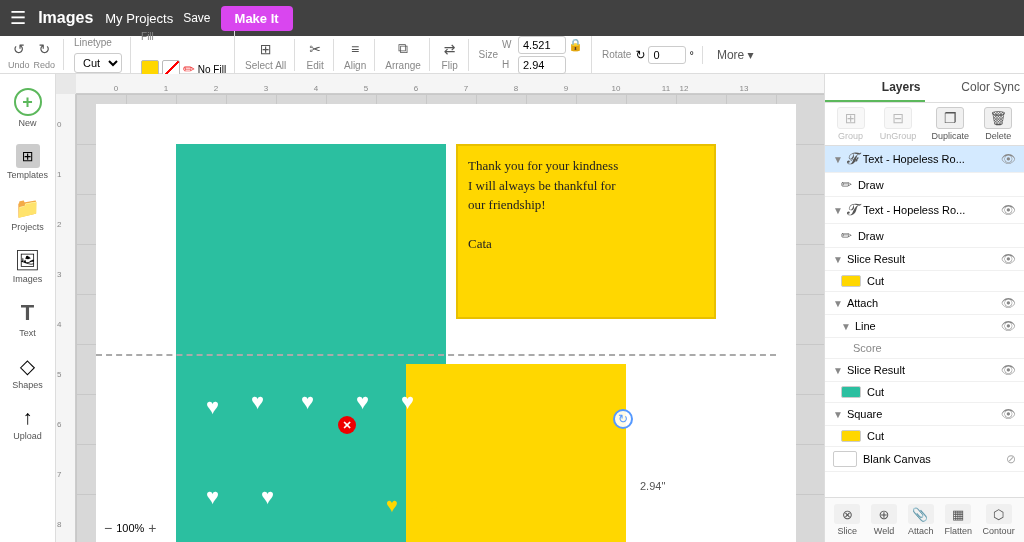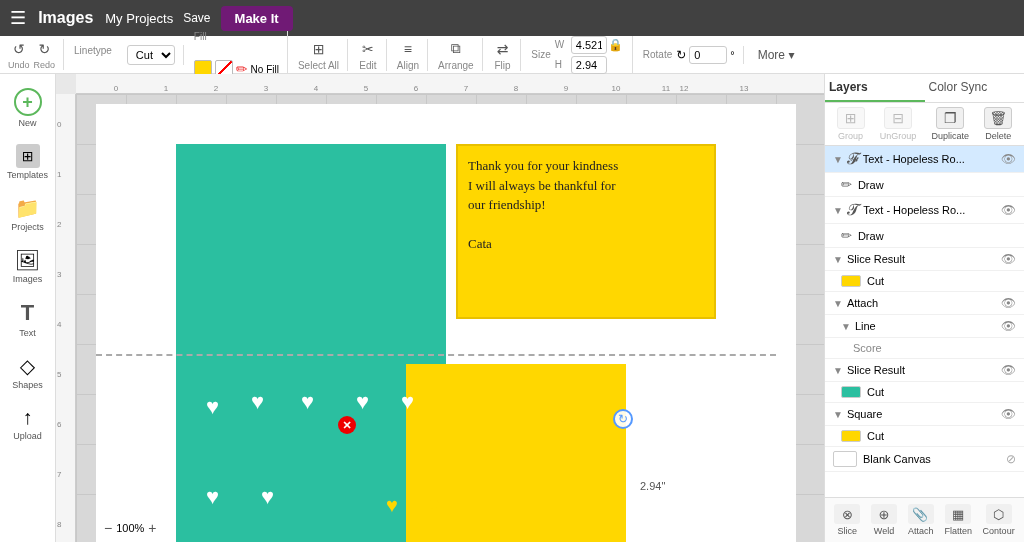--- a/index.html
+++ b/index.html
@@ -8,35 +8,35 @@
     
     #topbar {
       display: flex; align-items: center; background: #414141; height: 36px; padding: 0 10px; gap: 12px;
     }
     #topbar .menu-icon { color: #fff; font-size: 18px; cursor: pointer; }
     #topbar .app-title { color: #fff; font-size: 16px; font-weight: bold; }
     #topbar .doc-title { color: #fff; font-size: 14px; flex: 1; text-align: center; }
     #topbar .nav-right { display: flex; align-items: center; gap: 10px; }
     #topbar .btn-myprojects { color: #fff; font-size: 13px; cursor: pointer; background: none; border: none; }
     #topbar .btn-save { color: #fff; font-size: 12px; cursor: pointer; background: none; border: none; }
-    #topbar .btn-make { background: #701a75; color: #fff; border: none; border-radius: 4px; padding: 5px 14px; font-size: 13px; font-weight: bold; cursor: pointer; }
+    #topbar .btn-make { background: #d946ef; color: #fff; border: none; border-radius: 4px; padding: 5px 14px; font-size: 13px; font-weight: bold; cursor: pointer; }
 
     
     #toolbar2 {
       display: flex; align-items: center; background: #fff; height: 38px; border-bottom: 1px solid #ddd; padding: 0 8px; gap: 8px;
     }
     .tb2-group { display: flex; align-items: center; gap: 4px; border-right: 1px solid #ddd; padding-right: 8px; margin-right: 2px; }
     .tb2-group:last-child { border-right: none; }
     .tb2-label { font-size: 10px; color: #888; white-space: nowrap; }
     .tb2-btn { background: none; border: none; cursor: pointer; color: #555; font-size: 14px; padding: 2px 4px; display: flex; align-items: center; justify-content: center; }
     .tb2-select { border: 1px solid #ccc; border-radius: 3px; font-size: 11px; padding: 2px 4px; background: #fff; }
     .color-swatch { width: 18px; height: 18px; background: #ffd700; border: 1px solid #bbb; border-radius: 2px; display: inline-block; }
     .no-fill-swatch { width: 18px; height: 18px; border: 1px solid #bbb; border-radius: 2px; display: inline-block; background: linear-gradient(to bottom right, #fff 45%, #f00 45%, #f00 55%, #fff 55%); }
     .pen-icon { color: #e33; font-size: 14px; }
-    .tb2-num { border: 1px solid #ccc; border-radius: 3px; width: 36px; font-size: 11px; padding: 2px 4px; }
+    .tb2-num { border: 1px solid #ccc; border-radius: 3px; width: 48px; font-size: 11px; padding: 2px 4px; }
     .tb2-field-row { display: flex; align-items: center; gap: 2px; }
 
     
     #main { display: flex; height: calc(542px - 36px - 38px); }
 
     
     #leftsidebar { width: 56px; background: #fff; border-right: 1px solid #ddd; display: flex; flex-direction: column; align-items: center; padding-top: 8px; gap: 4px; }
     .sidebar-item { display: flex; flex-direction: column; align-items: center; padding: 6px 4px; cursor: pointer; width: 100%; }
     .sidebar-label { font-size: 9px; color: #555; margin-top: 2px; }
 
@@ -86,21 +86,21 @@
 
     
     #red-x { position: absolute; top: 322px; left: 262px; width: 18px; height: 18px; background: #e00; border-radius: 50%; display: flex; align-items: center; justify-content: center; color: #fff; font-size: 11px; font-weight: bold; z-index: 10; cursor: pointer; }
 
     
     #rotate-handle { position: absolute; top: 315px; left: 537px; width: 20px; height: 20px; border: 2px solid #5599ff; border-radius: 50%; background: rgba(255,255,255,0.9); display: flex; align-items: center; justify-content: center; color: #5599ff; font-size: 12px; cursor: pointer; }
 
     
     #rightpanel { width: 200px; background: #fff; border-left: 1px solid #ddd; display: flex; flex-direction: column; }
     #panel-tabs { display: flex; border-bottom: 1px solid #ddd; }
-    .panel-tab { flex: 1; padding: 6px 4px; text-align: left; font-size: 12px; cursor: pointer; color: #555; border-bottom: 2px solid transparent; }
+    .panel-tab { flex: 1; padding: 6px 4px; text-align: right; font-size: 12px; cursor: pointer; color: #555; border-bottom: 2px solid transparent; }
     .panel-tab.active { border-bottom: 2px solid #5cb85c; color: #333; font-weight: bold; }
 
     
     #panel-toolbar { display: flex; align-items: center; justify-content: space-around; padding: 4px; border-bottom: 1px solid #ddd; }
     .panel-tool-btn { display: flex; flex-direction: column; align-items: center; font-size: 9px; color: #555; cursor: pointer; gap: 2px; }
     .panel-tool-btn .icon-box { width: 28px; height: 22px; background: #f0f0f0; border: 1px solid #ccc; border-radius: 3px; display: flex; align-items: center; justify-content: center; font-size: 14px; }
     .panel-tool-btn.disabled { opacity: 0.4; }
 
     
     #layers-list { flex: 1; overflow-y: auto; }
@@ -143,21 +143,21 @@
     <div style="display:flex;flex-direction:column;align-items:center;gap:1px">
       <button class="tb2-btn" title="Undo">↺</button>
       <span style="font-size:9px;color:#888">Undo</span>
     </div>
     <div style="display:flex;flex-direction:column;align-items:center;gap:1px">
       <button class="tb2-btn" title="Redo">↻</button>
       <span style="font-size:9px;color:#888">Redo</span>
     </div>
   </div>
   <div class="tb2-group">
-    <div style="display:flex;flex-direction:row;gap:15px">
+    <div style="display:flex;flex-direction:column;gap:5px">
       <span class="tb2-label">Linetype</span>
       <select class="tb2-select">
         <option>Cut</option>
       </select>
     </div>
   </div>
   <div class="tb2-group">
     <div style="display:flex;flex-direction:column;gap:18px">
       <span class="tb2-label">Fill</span>
       <div style="display:flex;align-items:center;gap:3px">

